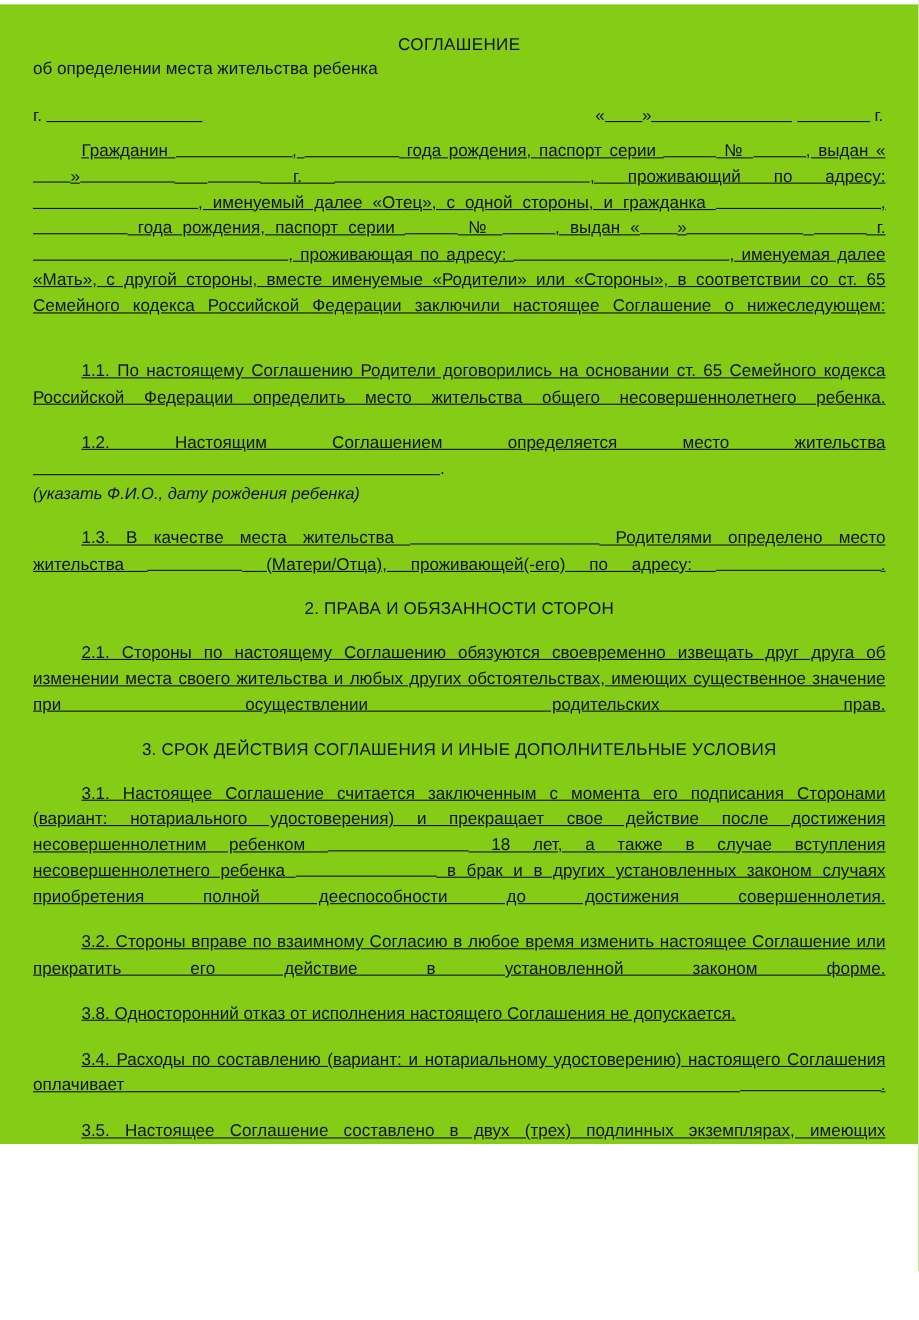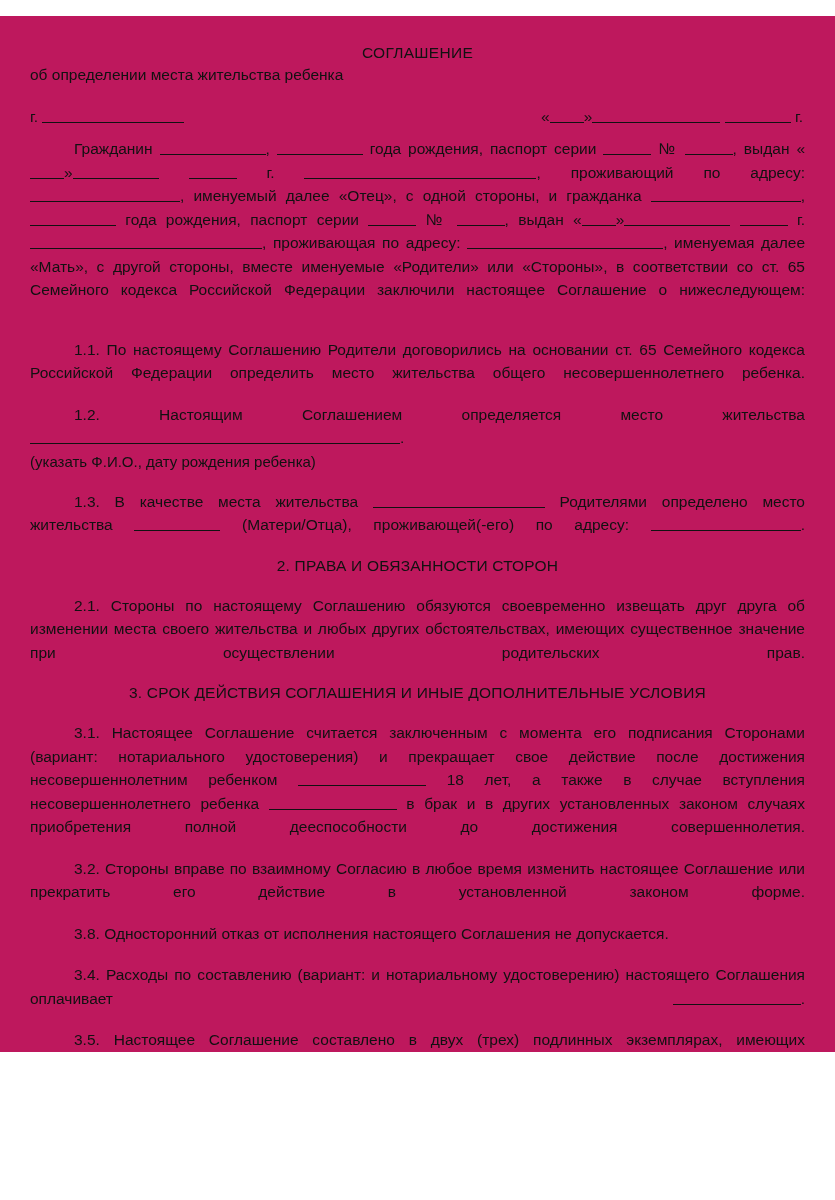--- a/index.html
+++ b/index.html
@@ -9,22 +9,22 @@
     background: #ffffff;
   }
   body {
     font-family: "Liberation Sans", sans-serif;
     color: #111111;
   }
   .page {
     position: relative;
     width: 835px;
     height: 1036px;
-    margin: 16px auto;
-    background: #be185d;
+    margin: 4px auto;
+    background: #84cc16;
     box-sizing: border-box;
     padding: 0 30px;
     overflow: hidden;
   }
 
   
   .doc-title {
     text-align: center;
     font-size: 15.5px;
     line-height: 21px;
@@ -54,21 +54,21 @@
   
   p.para {
     font-size: 15.5px;
     line-height: 23.5px;
     text-align: justify;
     text-align-last: left;
     margin: 0;
     -webkit-hyphens: none;
     hyphens: none;
   }
-  p.para.indent { text-indent: 44px; }
+  p.para.indent { text-indent: 44px; text-decoration: underline; }
   p.para.justify-all { text-align-last: justify; }
   .gap-sm { height: 10px; }
   .gap-md { height: 18px; }
   .gap-lg { height: 24px; }
 
   
   h2.section-head {
     text-align: center;
     font-size: 15.5px;
     font-weight: normal;
@@ -108,20 +108,21 @@
     border-bottom: 1.6px solid #111111;
     width: 370px;
     height: 0.95em;
     margin-bottom: -1px;
   }
   .hint {
     font-size: 15px;
     line-height: 21px;
     margin: 0;
     padding-top: 1px;
+    font-style: italic;
   }
 
   
   .sign-title {
     text-align: center;
     font-size: 15.5px;
     line-height: 21px;
     margin: 0;
   }
   .sign-block {

